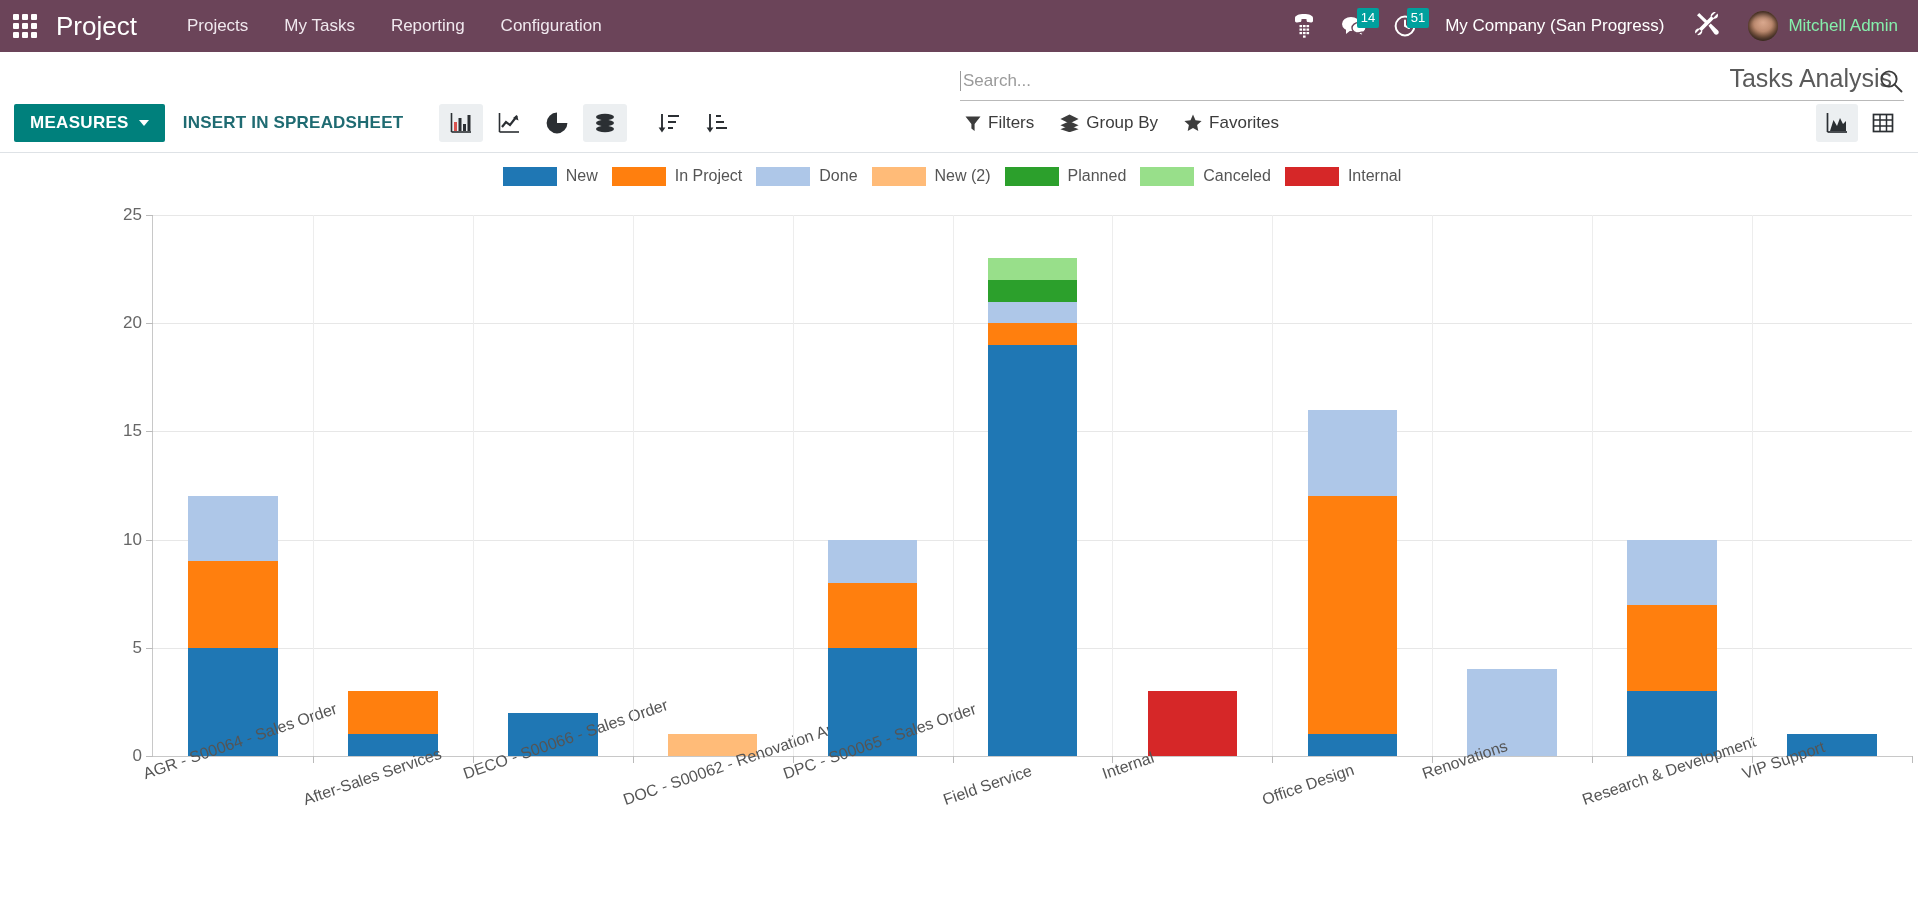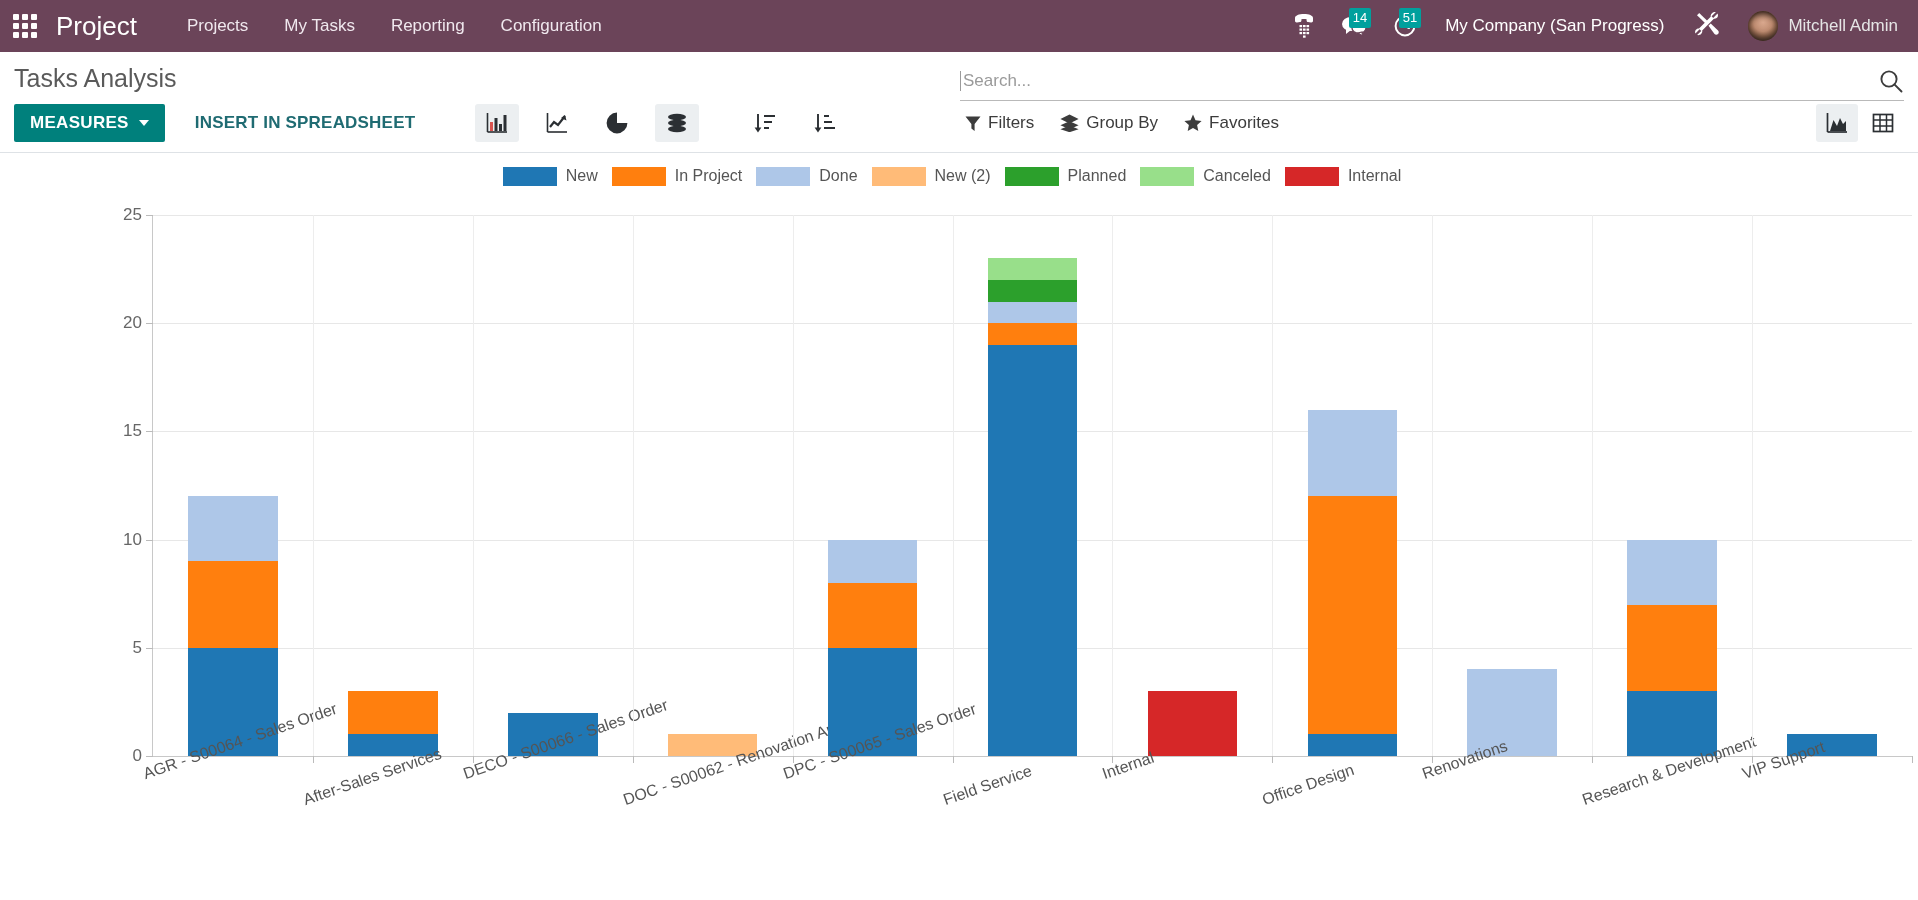--- a/index.html
+++ b/index.html
@@ -56,21 +56,21 @@
     position: relative;
     padding: 6px 12px;
     cursor: pointer;
     display: flex;
     align-items: center;
     height: 40px;
   }
   .sysicon svg { display: block; }
   .badge {
     position: absolute;
-    top: 2px; right: 8px;
+    top: 2px; right: 0px;
     background: #00a09d;
     color: #ffffff;
     font-size: 13px;
     line-height: 1;
     padding: 3px 4px 4px 4px;
     min-width: 22px;
     text-align: center;
     border-radius: 2px;
     font-family: "Liberation Sans", sans-serif;
   }
@@ -89,34 +89,35 @@
     cursor: pointer;
     white-space: nowrap;
   }
   #avatar {
     width: 30px; height: 30px;
     border-radius: 50%;
     background: radial-gradient(circle at 50% 38%, #d9a88e 0%, #c08d72 38%, #8a6048 60%, #3c2a22 88%);
     box-shadow: inset 0 -6px 7px -3px rgba(40,30,25,.8), inset 0 7px 6px -4px rgba(30,20,15,.9);
     flex: 0 0 auto;
   }
-  #user-name { font-size: 17px; color:#e5e5e5; }
+  #user-name { font-size: 17px; color:#86efac; }
 
   
   #control-panel {
     background: #ffffff;
     border-bottom: 1px solid #dee2e6;
     padding: 0;
     position: relative;
   }
   #cp-row1 {
     display: flex;
     align-items: flex-start;
     padding: 10px 26px 0 14px;
     min-height: 44px;
+    justify-content: flex-end;
   }
   #page-title {
     font-size: 25px;
     color: #5a5a5a;
     font-weight: 400;
     white-space: nowrap;
     padding-top: 2px;
   }
   #searchbar-wrap {
     position: absolute;
@@ -142,21 +143,21 @@
   #search-icon-btn {
     cursor: pointer;
     padding-left: 10px;
     display:flex; align-items:center;
   }
 
   #cp-row2 {
     display: flex;
     align-items: center;
     padding: 8px 14px 10px 14px;
-    gap: 12px;
+    gap: 0;
     position: relative;
   }
   #measures-btn {
     background: #00807c;
     color: #ffffff;
     border: none;
     font-size: 17px;
     font-weight: 700;
     letter-spacing: .3px;
     padding: 9px 16px;

